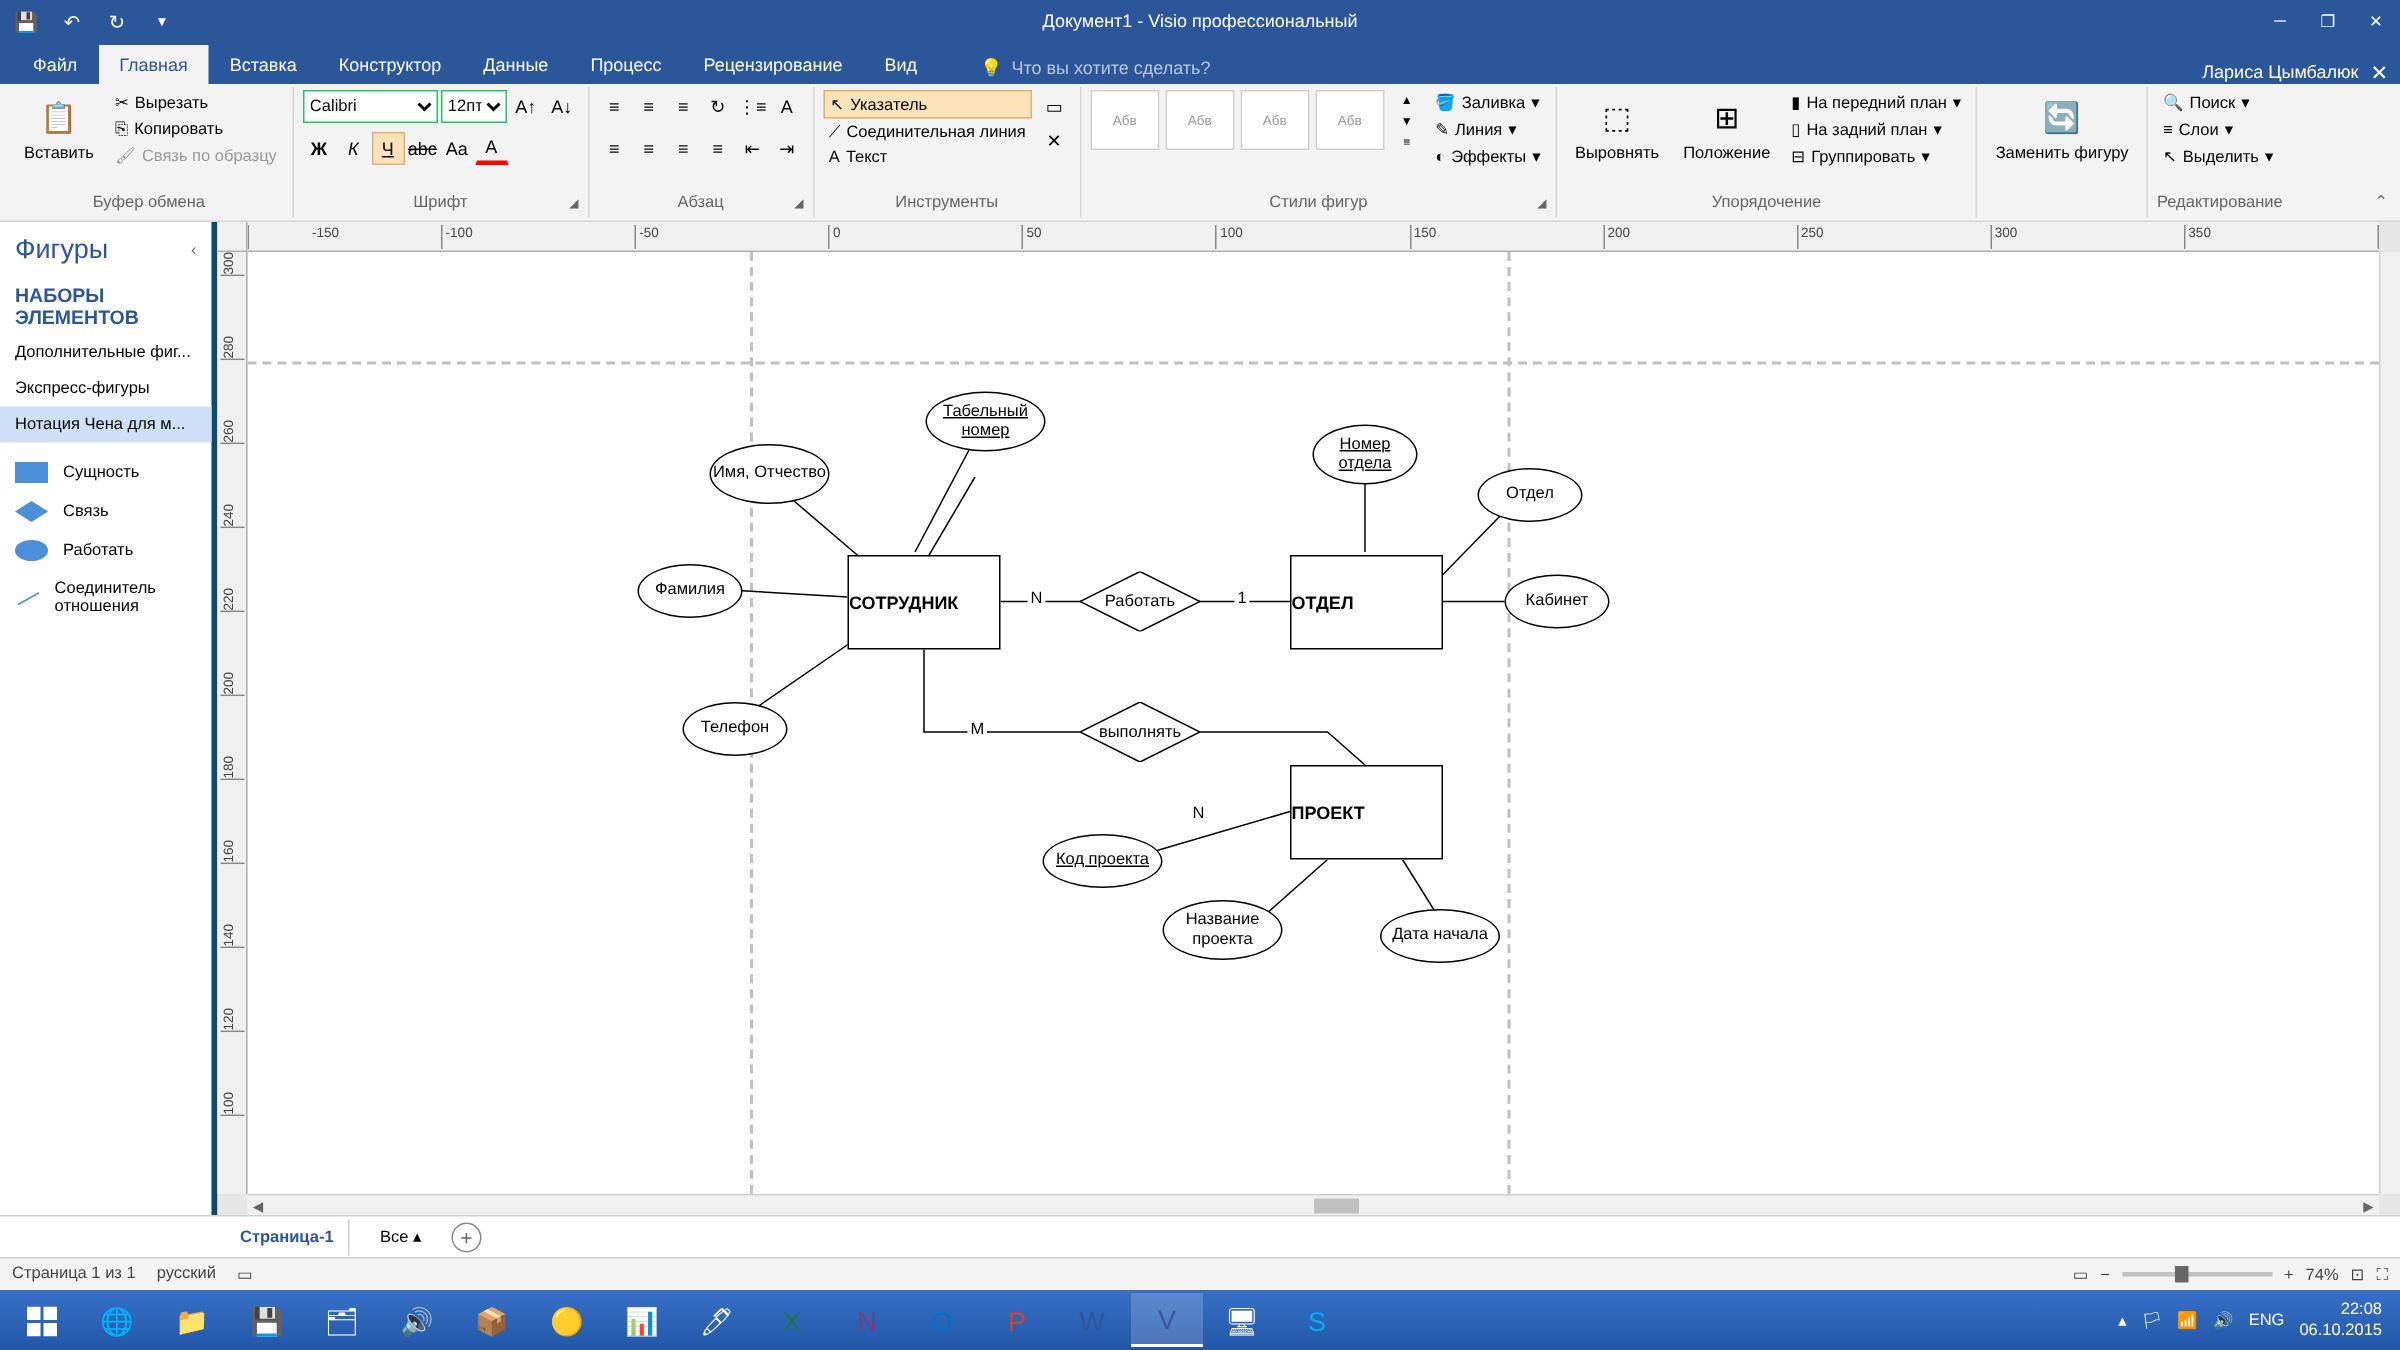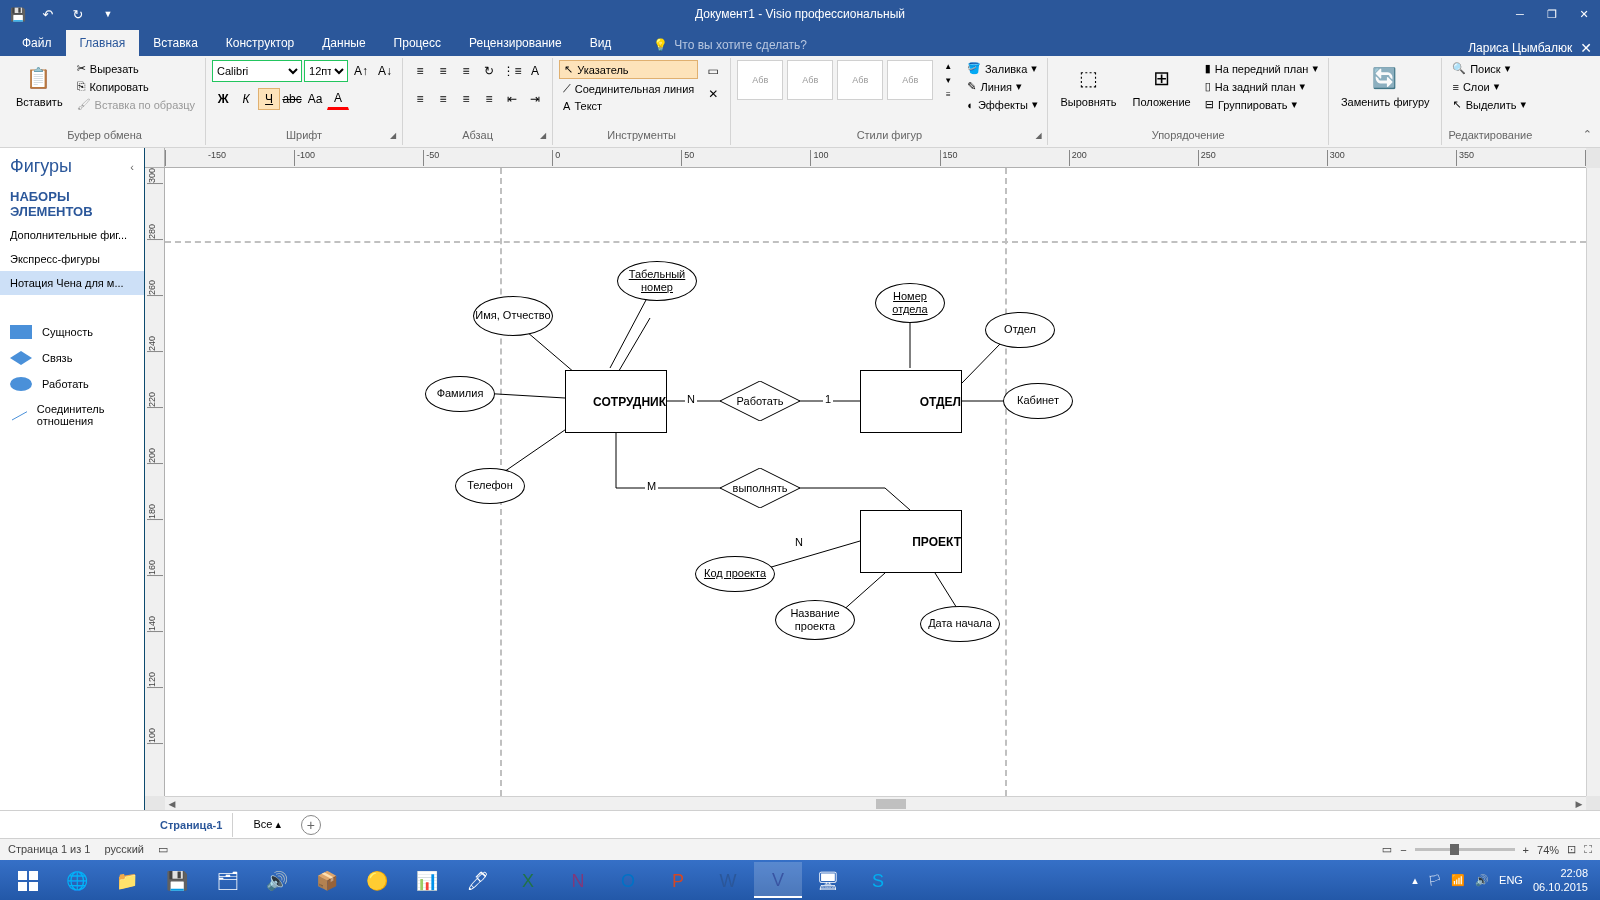--- a/index.html
+++ b/index.html
@@ -28,26 +28,26 @@
 .stack{display:flex;flex-direction:column;gap:1px}
 .font-box{display:flex;gap:2px}
 .font-box select{border:1px solid #22c55e;font-size:11px;height:22px;background:#fff}
 .font-name{width:90px}
 .font-size{width:44px}
 .btn-row{display:flex;gap:1px}
 .sm-btn{width:22px;height:22px;display:flex;align-items:center;justify-content:center;border:1px solid transparent;cursor:pointer;font-size:12px}
 .sm-btn.on{background:#fde3ba;border-color:#e0b070}
 .shape-thumb{width:46px;height:40px;border:1px solid #d0d0d0;background:#fff;display:flex;align-items:center;justify-content:center;color:#999;font-size:9px;cursor:pointer}
 .workspace{flex:1;display:flex;overflow:hidden}
-.shapes-pane{width:145px;border-right:1px solid #0c4a6e;background:#fff;display:flex;flex-direction:column}
+.shapes-pane{width:145px;border-right:4px solid #0c4a6e;background:#fff;display:flex;flex-direction:column}
 .shapes-title{padding:8px 10px;font-size:18px;color:#2b579a;display:flex;justify-content:space-between;align-items:center}
 .shapes-sub{padding:4px 10px;font-size:13px;font-weight:bold;color:#2b579a}
 .stencil-item{padding:6px 10px;font-size:11px;cursor:pointer;white-space:nowrap;overflow:hidden;text-overflow:ellipsis}
 .stencil-item.sel{background:#cde0f7}
-.shape-list{padding-top:24px}
+.shape-list{padding-top:7px}
 .shape-item{display:flex;align-items:center;gap:10px;padding:6px 10px;font-size:11px;cursor:pointer}
 .canvas-area{flex:1;display:flex;flex-direction:column;background:#e6e6e6;position:relative}
 .rulers-corner{position:absolute;left:0;top:0;width:20px;height:20px;background:#f0f0f0;border-right:1px solid #b0b0b0;border-bottom:1px solid #b0b0b0;z-index:3}
 .ruler-h{position:absolute;left:20px;right:14px;top:0;height:20px;background:#f0f0f0;border-bottom:1px solid #b0b0b0;z-index:2;overflow:hidden}
 .ruler-h-inner{position:relative;height:100%;font-size:9px;color:#444}
 .ruler-tick{position:absolute;top:2px;border-left:1px solid #888;height:16px;padding-left:2px}
 .ruler-v{position:absolute;left:0;top:20px;bottom:14px;width:20px;background:#f0f0f0;border-right:1px solid #b0b0b0;z-index:2;overflow:hidden}
 .ruler-v-inner{position:relative;width:100%;font-size:9px;color:#444}
 .ruler-vtick{position:absolute;left:2px;border-top:1px solid #888;width:16px;writing-mode:vertical-rl;transform:rotate(180deg)}
 .canvas-scroll{position:absolute;left:20px;top:20px;right:14px;bottom:14px;background:#fff;overflow:hidden}
@@ -67,21 +67,21 @@
 .status-left{display:flex;gap:14px}
 .status-right{display:flex;align-items:center;gap:8px}
 .zoom-slider{width:100px;height:3px;background:#c0c0c0;position:relative}
 .zoom-slider .zthumb{position:absolute;left:35%;top:-4px;width:9px;height:11px;background:#666}
 .taskbar{height:40px;background:linear-gradient(#3670c7,#2358a8);display:flex;align-items:center;padding:0 4px;gap:2px}
 .task-btn{width:48px;height:36px;display:flex;align-items:center;justify-content:center;font-size:18px;color:#fff;border-top:2px solid transparent}
 .task-btn.active{background:rgba(255,255,255,.18);border-bottom:2px solid #fff}
 .task-right{margin-left:auto;display:flex;align-items:center;color:#fff;gap:10px;font-size:11px;padding-right:8px}
 .clock{text-align:right;line-height:1.3}
 
-.entity{position:absolute;border:1px solid #000;background:#fff;display:flex;align-items:center;justify-content:flex-end;font-size:12px;font-weight:bold;text-align:center}
+.entity{position:absolute;border:1px solid #000;background:#fff;display:flex;align-items:center;justify-content:flex-start;font-size:12px;font-weight:bold;text-align:center}
 .attr{position:absolute;border:1px solid #000;background:#fff;border-radius:50%;display:flex;align-items:center;justify-content:center;font-size:11px;text-align:center;line-height:1.2}
 .rel{position:absolute;display:flex;align-items:center;justify-content:center;font-size:11px}
 .rel svg{position:absolute;left:0;top:0}
 .rel span{position:relative;z-index:1}
 .conn-label{position:absolute;font-size:11px;background:#fff;padding:0 2px}
 </style>
 </head>
 <body>
 
 <div class="titlebar">
@@ -130,21 +130,21 @@
         <div class="small-row">
             <span>✂</span>
             <span>Вырезать</span>
           </div>
         <div class="small-row">
             <span>⎘</span>
             <span>Копировать</span>
           </div>
         <div class="small-row" style="color:#999">
             <span>🖌</span>
-            <span>Вставка по образцу</span>
+            <span>Связь по образцу</span>
           </div>
       </div>
     </div>
     <div class="group-label">Буфер обмена</div>
   </div>
 
   <div class="ribbon-group">
     <div class="group-content">
       <div class="stack" style="gap:6px">
         <div class="font-box">

